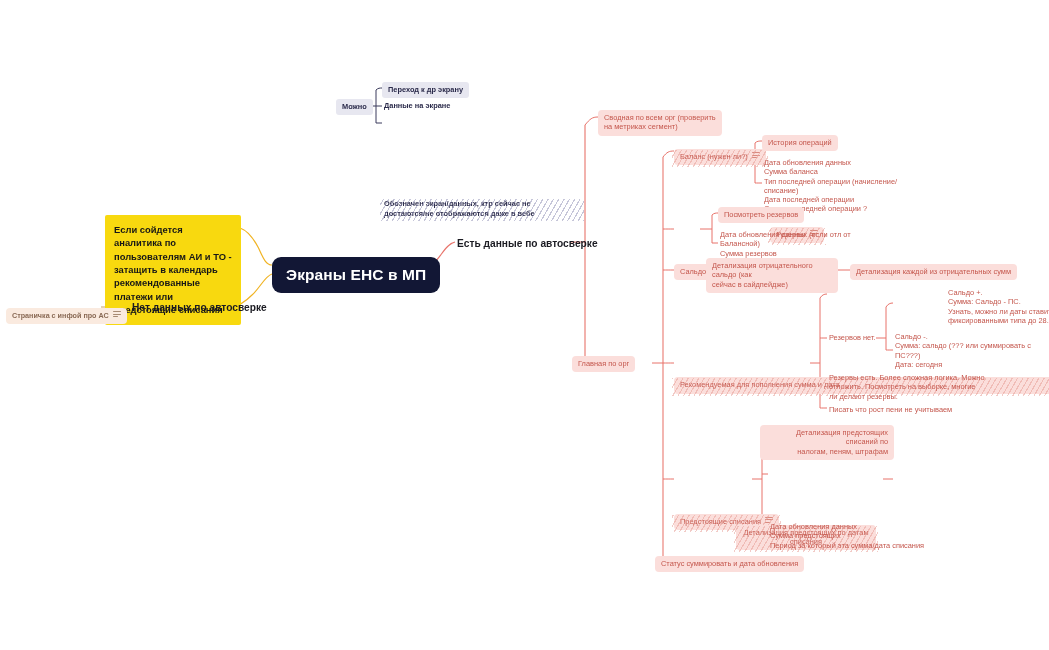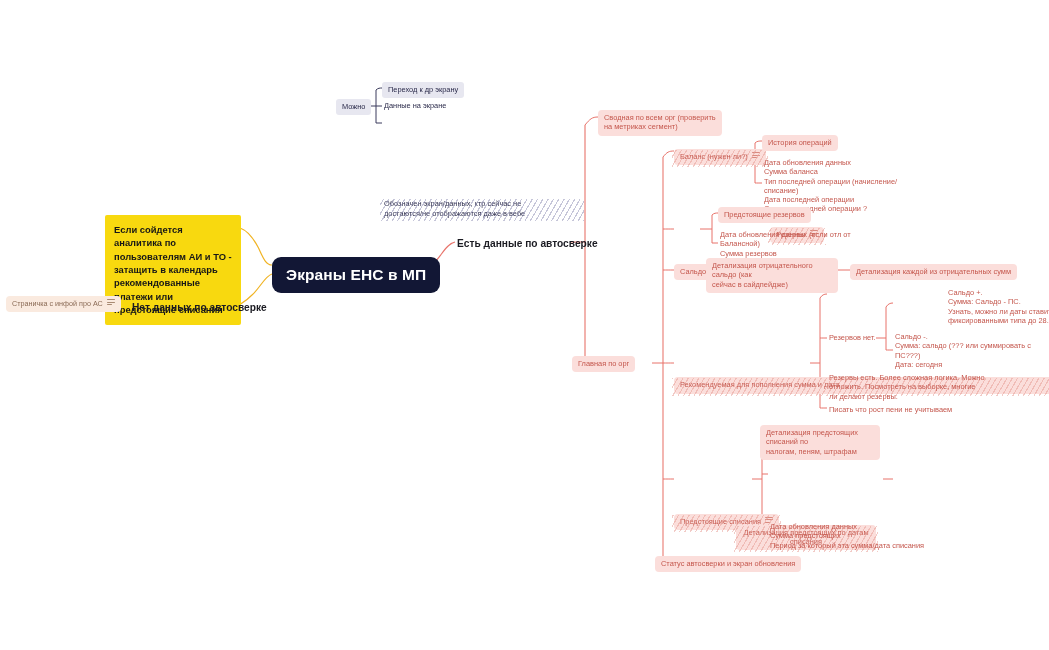--- a/index.html
+++ b/index.html
@@ -25,20 +25,21 @@
     top: 0;
     width: 1049px;
     height: 650px;
     pointer-events: none;
   }
   .node {
     position: absolute;
     box-sizing: border-box;
     line-height: 1.25;
     white-space: pre-line;
+    font-weight: bold;
   }
 
   
   .root {
     background: #121735;
     color: #ffffff;
     border-radius: 9px;
     font-size: 15.5px;
     font-weight: 700;
     padding: 8px 14px 9px 14px;
@@ -242,21 +243,21 @@
   
   <div class="node root" style="left:272px; top:257px;">Экраны ЕНС в МП</div>
 
   
   <div class="node sticky" style="left:105px; top:215px; width:136px;">Если сойдется аналитика по пользователям АИ и ТО - затащить в календарь рекомендованные платежи или предстоящие списания</div>
 
   
   <div class="node lbl-strong" style="left:130px; top:300px;">Нет данных по автосверке</div>
 
   
-  <div class="node cream inline-row" style="left:6px; top:296px;">
+  <div class="node cream inline-row" style="left:6px; top:308px;">
     <span>Страничка с инфой про АС</span>
     <span class="note-icon brownish"><i></i><i></i><i></i></span>
   </div>
 
   
   <div class="node lbl-strong" style="left:455px; top:236px;">Есть данные по автосверке</div>
 
   
   <div class="node pink" style="left:598px; top:110px; width:124px;">Сводная по всем орг (проверить на метриках сегмент)</div>
 
@@ -277,21 +278,21 @@
 Дата последней операции
 Сумма последней операции ?</div>
 
   
   <div class="node pink hatch inline-row" style="left:674px; top:223px;">
     <span>Резервы</span>
     <span class="note-icon pinkish"><i></i><i></i><i></i></span>
   </div>
 
   
-  <div class="node pink" style="left:718px; top:207px;">Предстоящие резервов</div>
+  <div class="node pink" style="left:718px; top:207px;">Посмотреть резервов</div>
 
   
   <div class="node pink-plain" style="left:718px; top:229px; width:160px;">Дата обновления данных (если отл от
 Балансной)
 Сумма резервов</div>
 
   
   <div class="node pink" style="left:674px; top:264px;">Сальдо</div>
 
   
@@ -330,36 +331,36 @@
   
   <div class="node pink-plain" style="left:827px; top:404px;">Писать что рост пени не учитываем</div>
 
   
   <div class="node pink hatch inline-row" style="left:674px; top:473px;">
     <span>Предстоящие списания</span>
     <span class="note-icon pinkish"><i></i><i></i><i></i></span>
   </div>
 
   
-  <div class="node pink" style="left:760px; top:425px; width:120px;">Детализация предстоящих списаний по
+  <div class="node pink" style="left:760px; top:425px; width:134px;text-align:right;">Детализация предстоящих списаний по
 налогам, пеням, штрафам</div>
 
   
   <div class="node pink hatch" style="left:736px; top:468px; width:140px;text-align:center;">Детализация предстоящих по датам
 списания</div>
 
   
 
   
   <div class="node pink-plain" style="left:768px; top:521px; width:180px;">Дата обновления данных
 Сумма предстоящих
 Период за который эта сумма/дата списания</div>
 
   
-  <div class="node pink" style="left:655px; top:556px;">Статус автосверки и экран обновления</div>
+  <div class="node pink" style="left:655px; top:556px;">Статус суммировать и дата обновления</div>
 
   
   <div class="node lav" style="left:336px; top:99px;">Можно</div>
 
   <div class="node lav" style="left:382px; top:82px;">Переход к др экрану</div>
 
   <div class="node lav-plain" style="left:382px; top:100px;">Данные на экране</div>
 
   <div class="node lav-plain hatch hatch-lav" style="left:382px; top:116px; width:200px;">Обозначен экран/данных, ктр сейчас не
 достаются/не отображаются даже в вебе</div>

